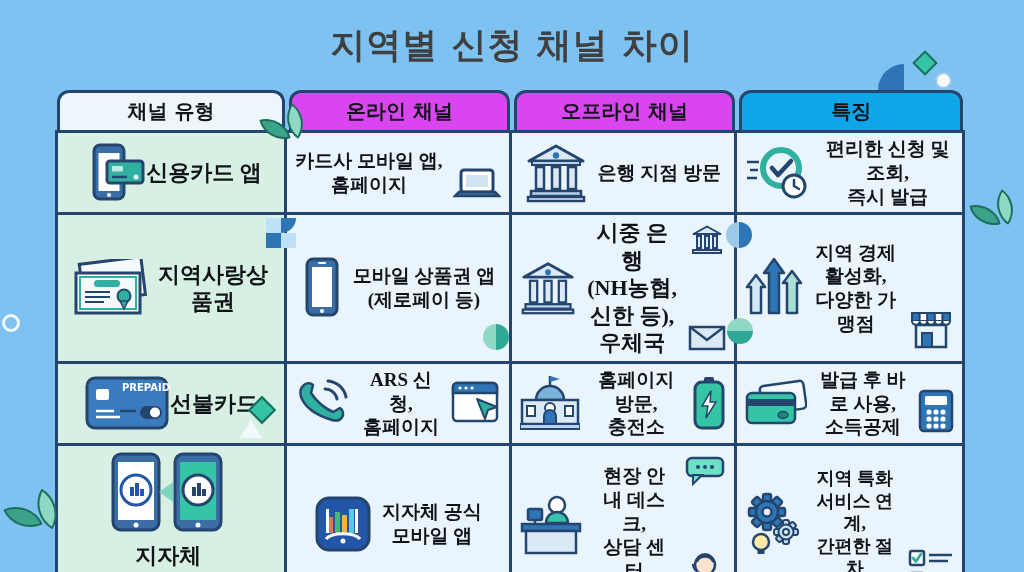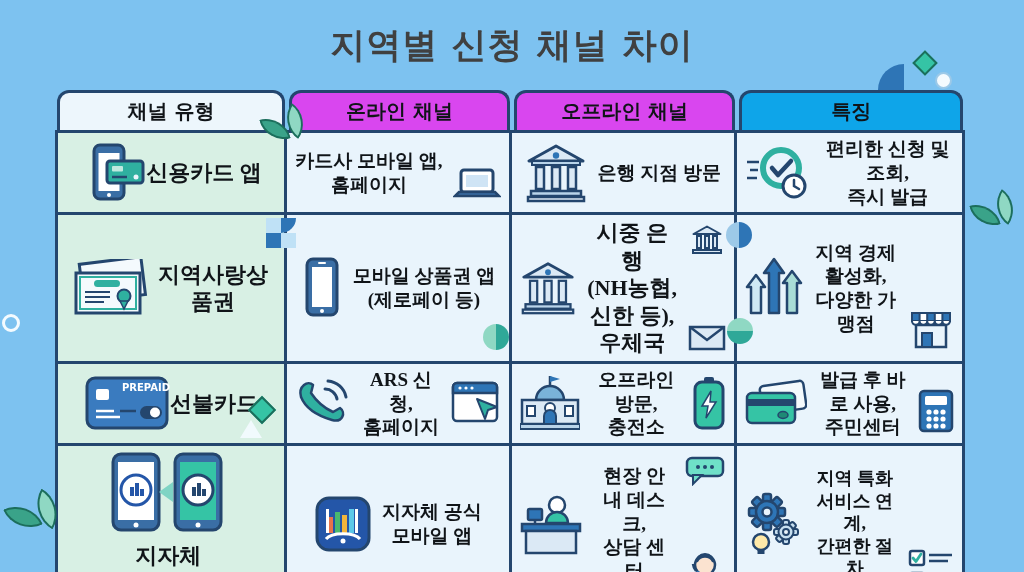--- a/index.html
+++ b/index.html
@@ -251,21 +251,21 @@
           <polygon points="30,2 40,5 30,8" fill="#2e75b6"></polygon>
           <path d="M16 26 a14 14 0 0 1 28 0 z" fill="#7ab3d9" stroke="#24466e" stroke-width="2.5"></path>
           <rect x="2" y="26" width="56" height="24" fill="#dbe9f5" stroke="#24466e" stroke-width="2.5"></rect>
           <rect x="7" y="32" width="8" height="10" fill="#fff" stroke="#24466e" stroke-width="2"></rect>
           <rect x="45" y="32" width="8" height="10" fill="#fff" stroke="#24466e" stroke-width="2"></rect>
           <circle cx="30" cy="34" r="5" fill="#fff" stroke="#24466e" stroke-width="2"></circle>
           <path d="M24 50 v-8 a6 6 0 0 1 12 0 v8 z" fill="#2e75b6" stroke="#24466e" stroke-width="2"></path>
           <rect x="0" y="50" width="60" height="5" fill="#b9d4ea" stroke="#24466e" stroke-width="2"></rect>
         </svg>
       </span>
-      <span class="lbl">오프라인 방문,
+      <span class="lbl">홈페이지 방문,
 충전소</span>
       <span>
         <svg width="34" height="56" viewBox="0 0 34 56">
           <rect x="12" y="2" width="10" height="6" rx="2" fill="#24466e"></rect>
           <rect x="3" y="7" width="28" height="46" rx="7" fill="#35c4a5" stroke="#24466e" stroke-width="3"></rect>
           <polygon points="19,16 10,31 16,31 14,43 24,27 18,27" fill="#fff" stroke="#24466e" stroke-width="1.5"></polygon>
         </svg>
       </span>
     </div>
     <div class="cell">
@@ -273,21 +273,21 @@
         <svg width="62" height="48" viewBox="0 0 62 48">
           <g transform="rotate(-8 40 18)">
             <rect x="16" y="4" width="44" height="28" rx="4" fill="#f4fafd" stroke="#24466e" stroke-width="2.5"></rect>
           </g>
           <rect x="2" y="14" width="48" height="30" rx="5" fill="#35c4a5" stroke="#24466e" stroke-width="2.5"></rect>
           <rect x="2" y="20" width="48" height="7" fill="#24466e"></rect>
           <ellipse cx="38" cy="36" rx="5" ry="3.5" fill="#1d8a75" stroke="#24466e" stroke-width="1.5"></ellipse>
         </svg>
       </span>
       <span class="lbl">발급 후 바로 사용,
-주민센터</span>
+소득공제</span>
       <span class="icostack" style="justify-content:flex-end">
         <svg width="36" height="44" viewBox="0 0 36 44">
           <rect x="2" y="2" width="32" height="40" rx="4" fill="#2e75b6" stroke="#24466e" stroke-width="2.5"></rect>
           <rect x="7" y="7" width="22" height="9" rx="1.5" fill="#fff"></rect>
           <g fill="#fff">
             <circle cx="11" cy="23" r="2.6"></circle>
               <circle cx="18" cy="23" r="2.6"></circle>
               <circle cx="25" cy="23" r="2.6"></circle>
             <circle cx="11" cy="30" r="2.6"></circle>
               <circle cx="18" cy="30" r="2.6"></circle>

